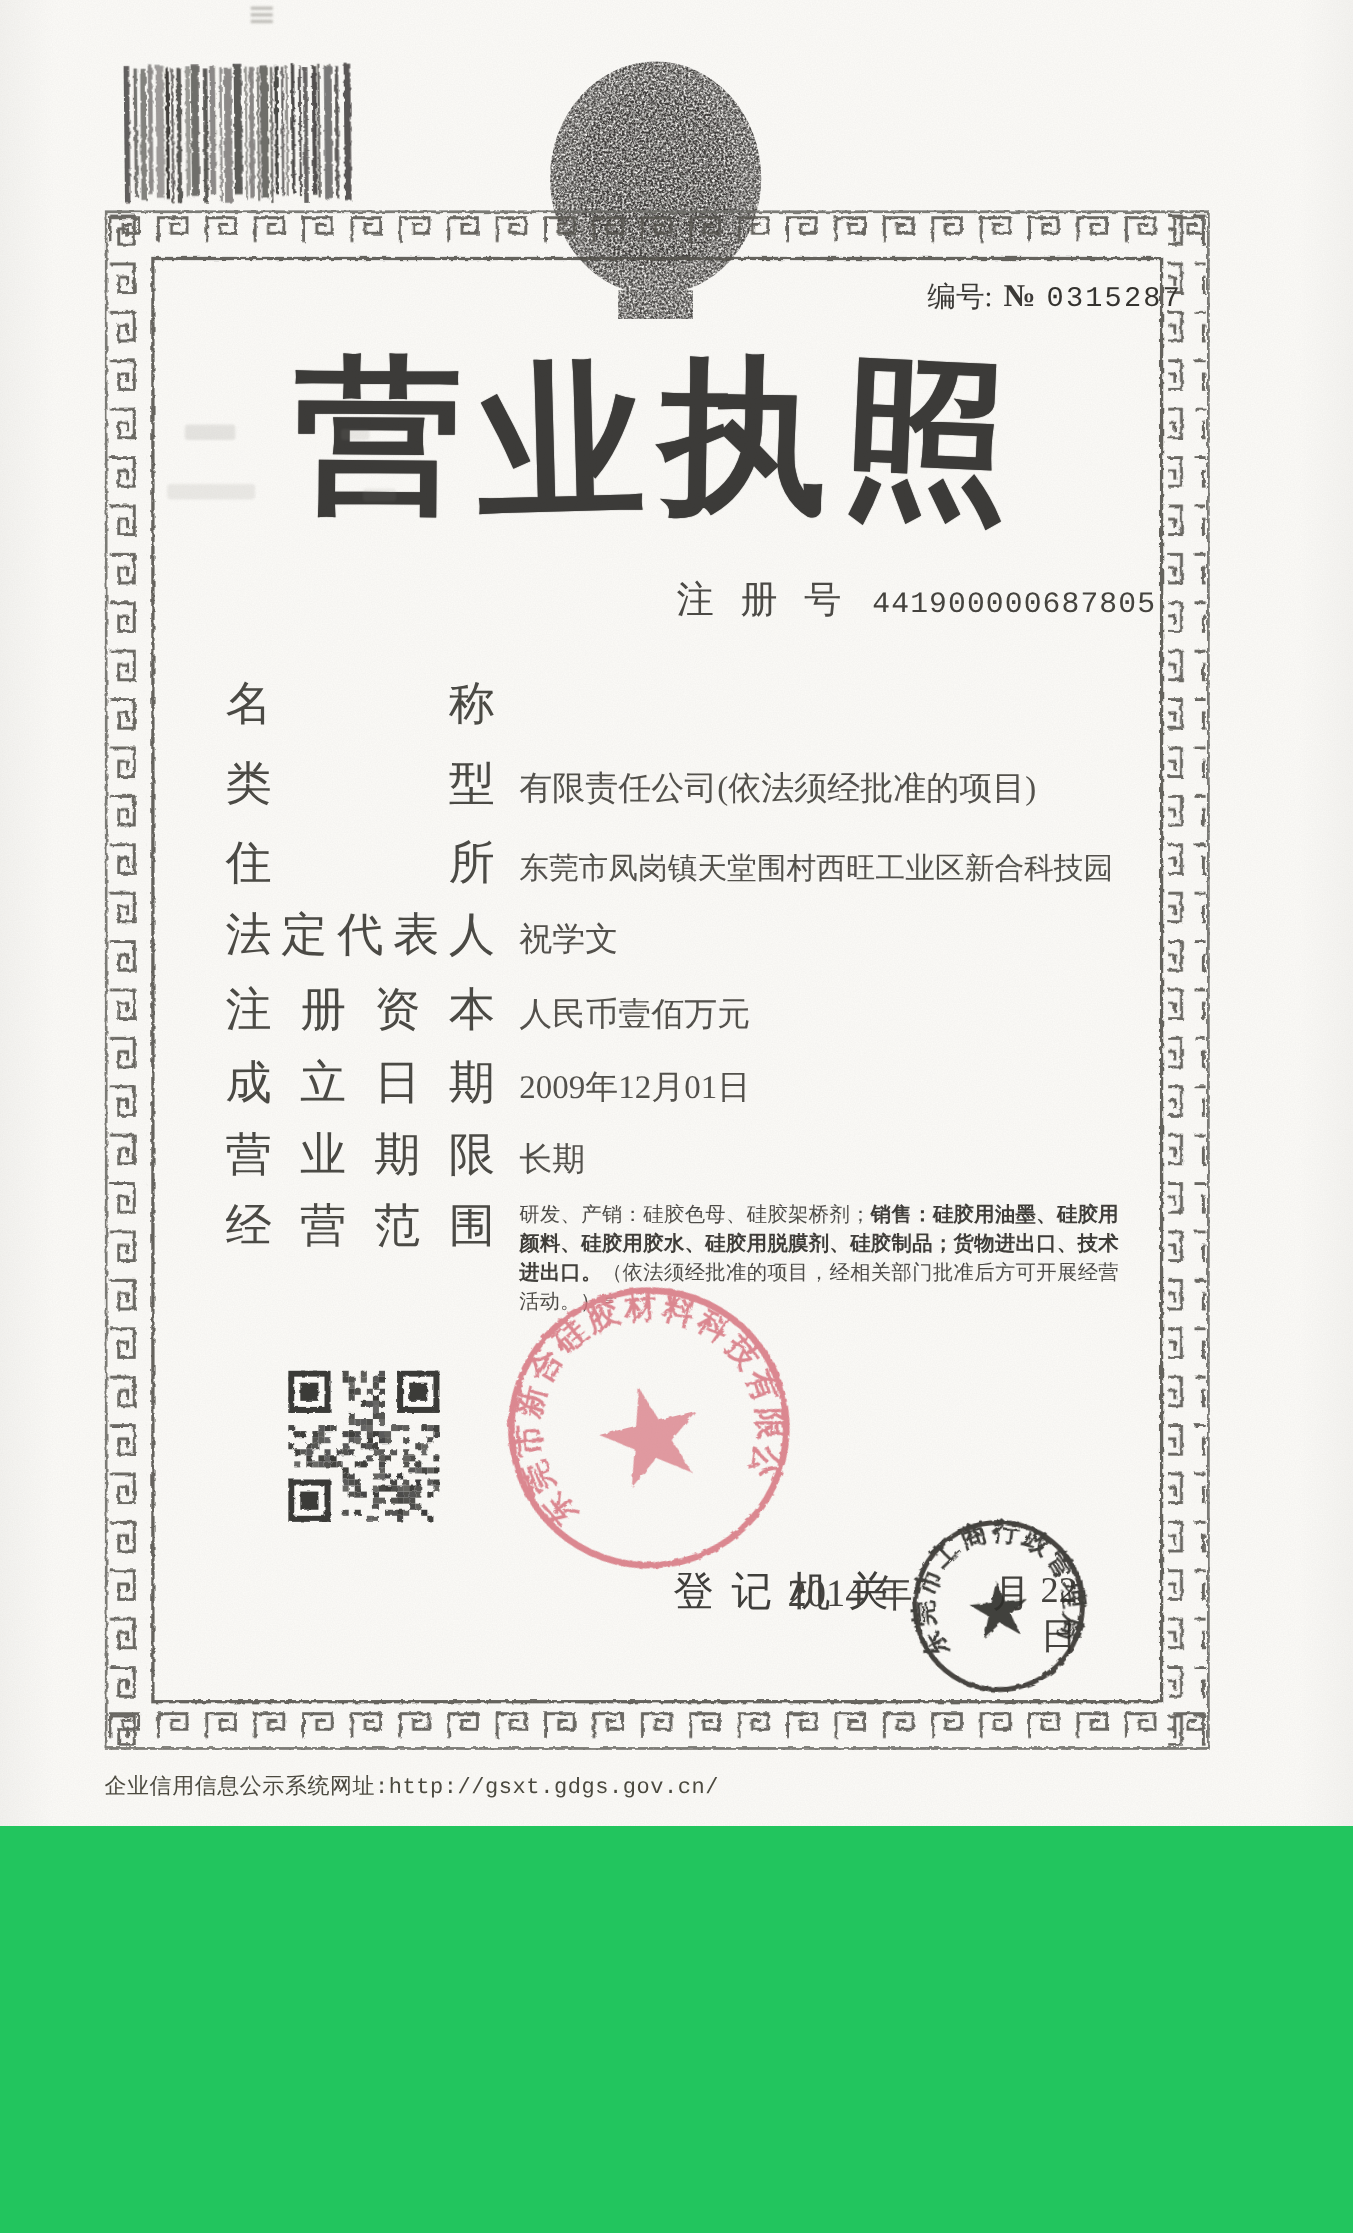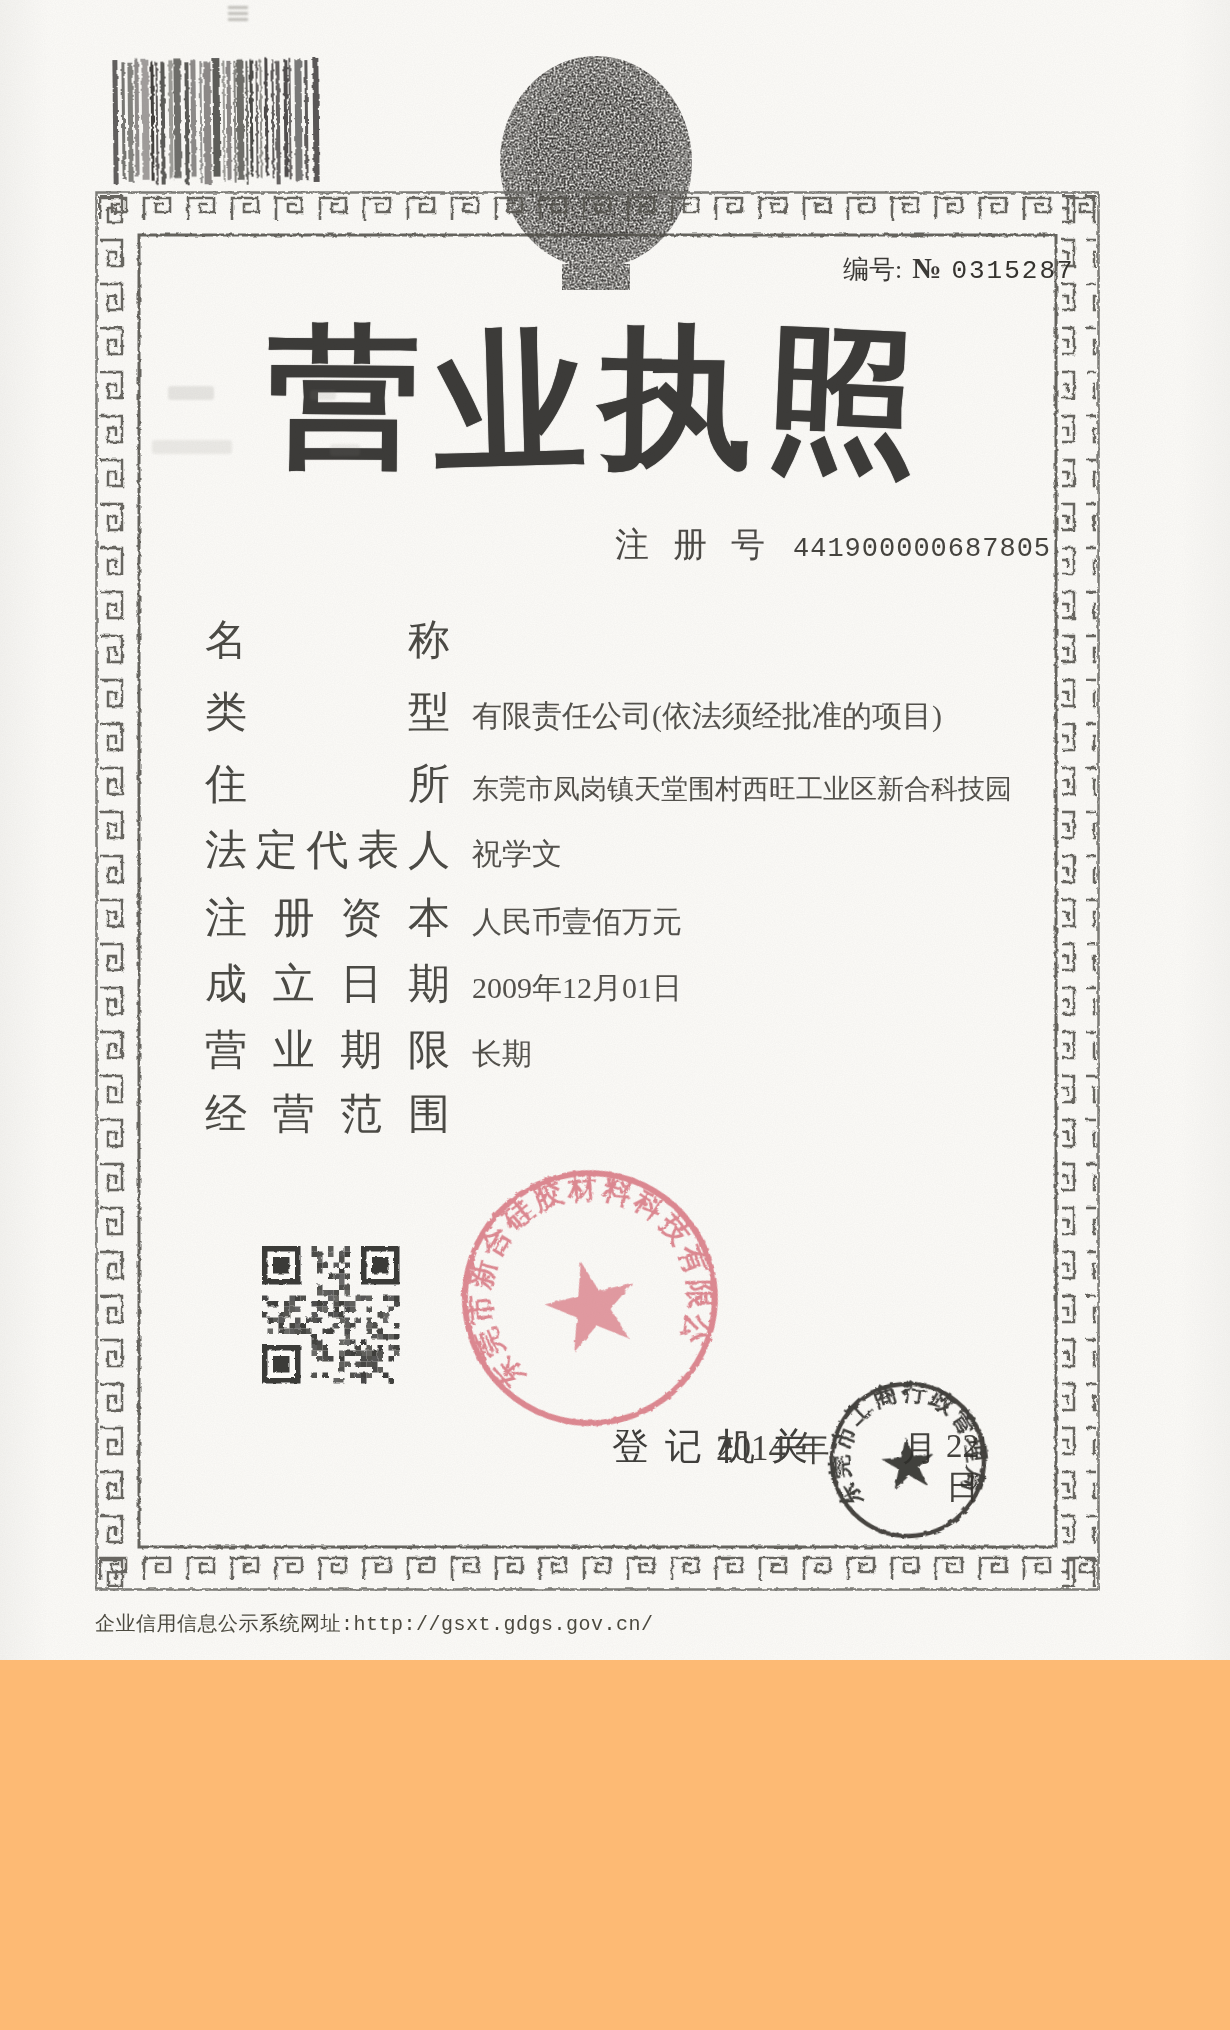--- a/index.html
+++ b/index.html
@@ -1,16 +1,16 @@
 <!DOCTYPE html>
 <html><head>
 <meta charset="utf-8">
 <style>
   html,body{margin:0;padding:0;background:#ffffff;}
-  .page{position:relative;width:1230px;height:2030px;background:#fdba74;overflow:hidden;
+  .page{position:relative;width:1230px;height:2030px;background:#22c55e;overflow:hidden;
         font-family:"Liberation Serif", serif;color:#4a4845;}
   .scan-paper{position:absolute;left:0;top:0;width:1230px;height:1660px;
         background:linear-gradient(90deg,#f4f3f0 0%,#fcfbf8 4%,#fcfbf8 96%,#f5f4f1 100%);}
   .grain{position:absolute;left:0;top:0;width:1230px;height:1660px;opacity:.5;pointer-events:none;}
 
   .barcode{position:absolute;left:113px;top:57px;width:207px;height:128px;transform:rotate(-.6deg);}
   .emblem{position:absolute;left:496px;top:50px;width:200px;height:246px;}
   .frame{position:absolute;left:95px;top:191px;width:1005px;height:1400px;}
 
   .serial-row{position:absolute;left:843px;top:252px;display:flex;align-items:baseline;gap:10px;
@@ -235,20 +235,21 @@
     <span class="field-value">长期</span>
   </div>
 
   <div class="scope-row">
     <span class="field-label" data-justify="">
         <span>经</span>
         <span>营</span>
         <span>范</span>
         <span>围</span>
       </span>
+    <span class="scope-text"><span>研发、产销：硅胶色母、硅胶架桥剂；</span><span class="b">销售：硅胶用油墨、硅胶用颜料、硅胶用胶水、硅胶用脱膜剂、硅胶制品；货物进出口、技术进出口。</span><span>（依法须经批准的项目，经相关部门批准后方可开展经营活动。）</span><span class="scope-end">≡</span></span>
   </div>
 
   <svg class="qr" width="138" height="138" viewBox="0 0 138 138">
     <g id="qr-modules" filter="url(#rough)">
         <rect x="0" y="0" width="38.5" height="38.5" fill="#3b3b39"></rect>
         <rect x="5.5" y="5.5" width="27.5" height="27.5" fill="#fbfaf7"></rect>
         <rect x="11" y="11" width="16.5" height="16.5" fill="#3b3b39"></rect>
         <rect x="99" y="0" width="38.5" height="38.5" fill="#3b3b39"></rect>
         <rect x="104.5" y="5.5" width="27.5" height="27.5" fill="#fbfaf7"></rect>
         <rect x="110" y="11" width="16.5" height="16.5" fill="#3b3b39"></rect>

